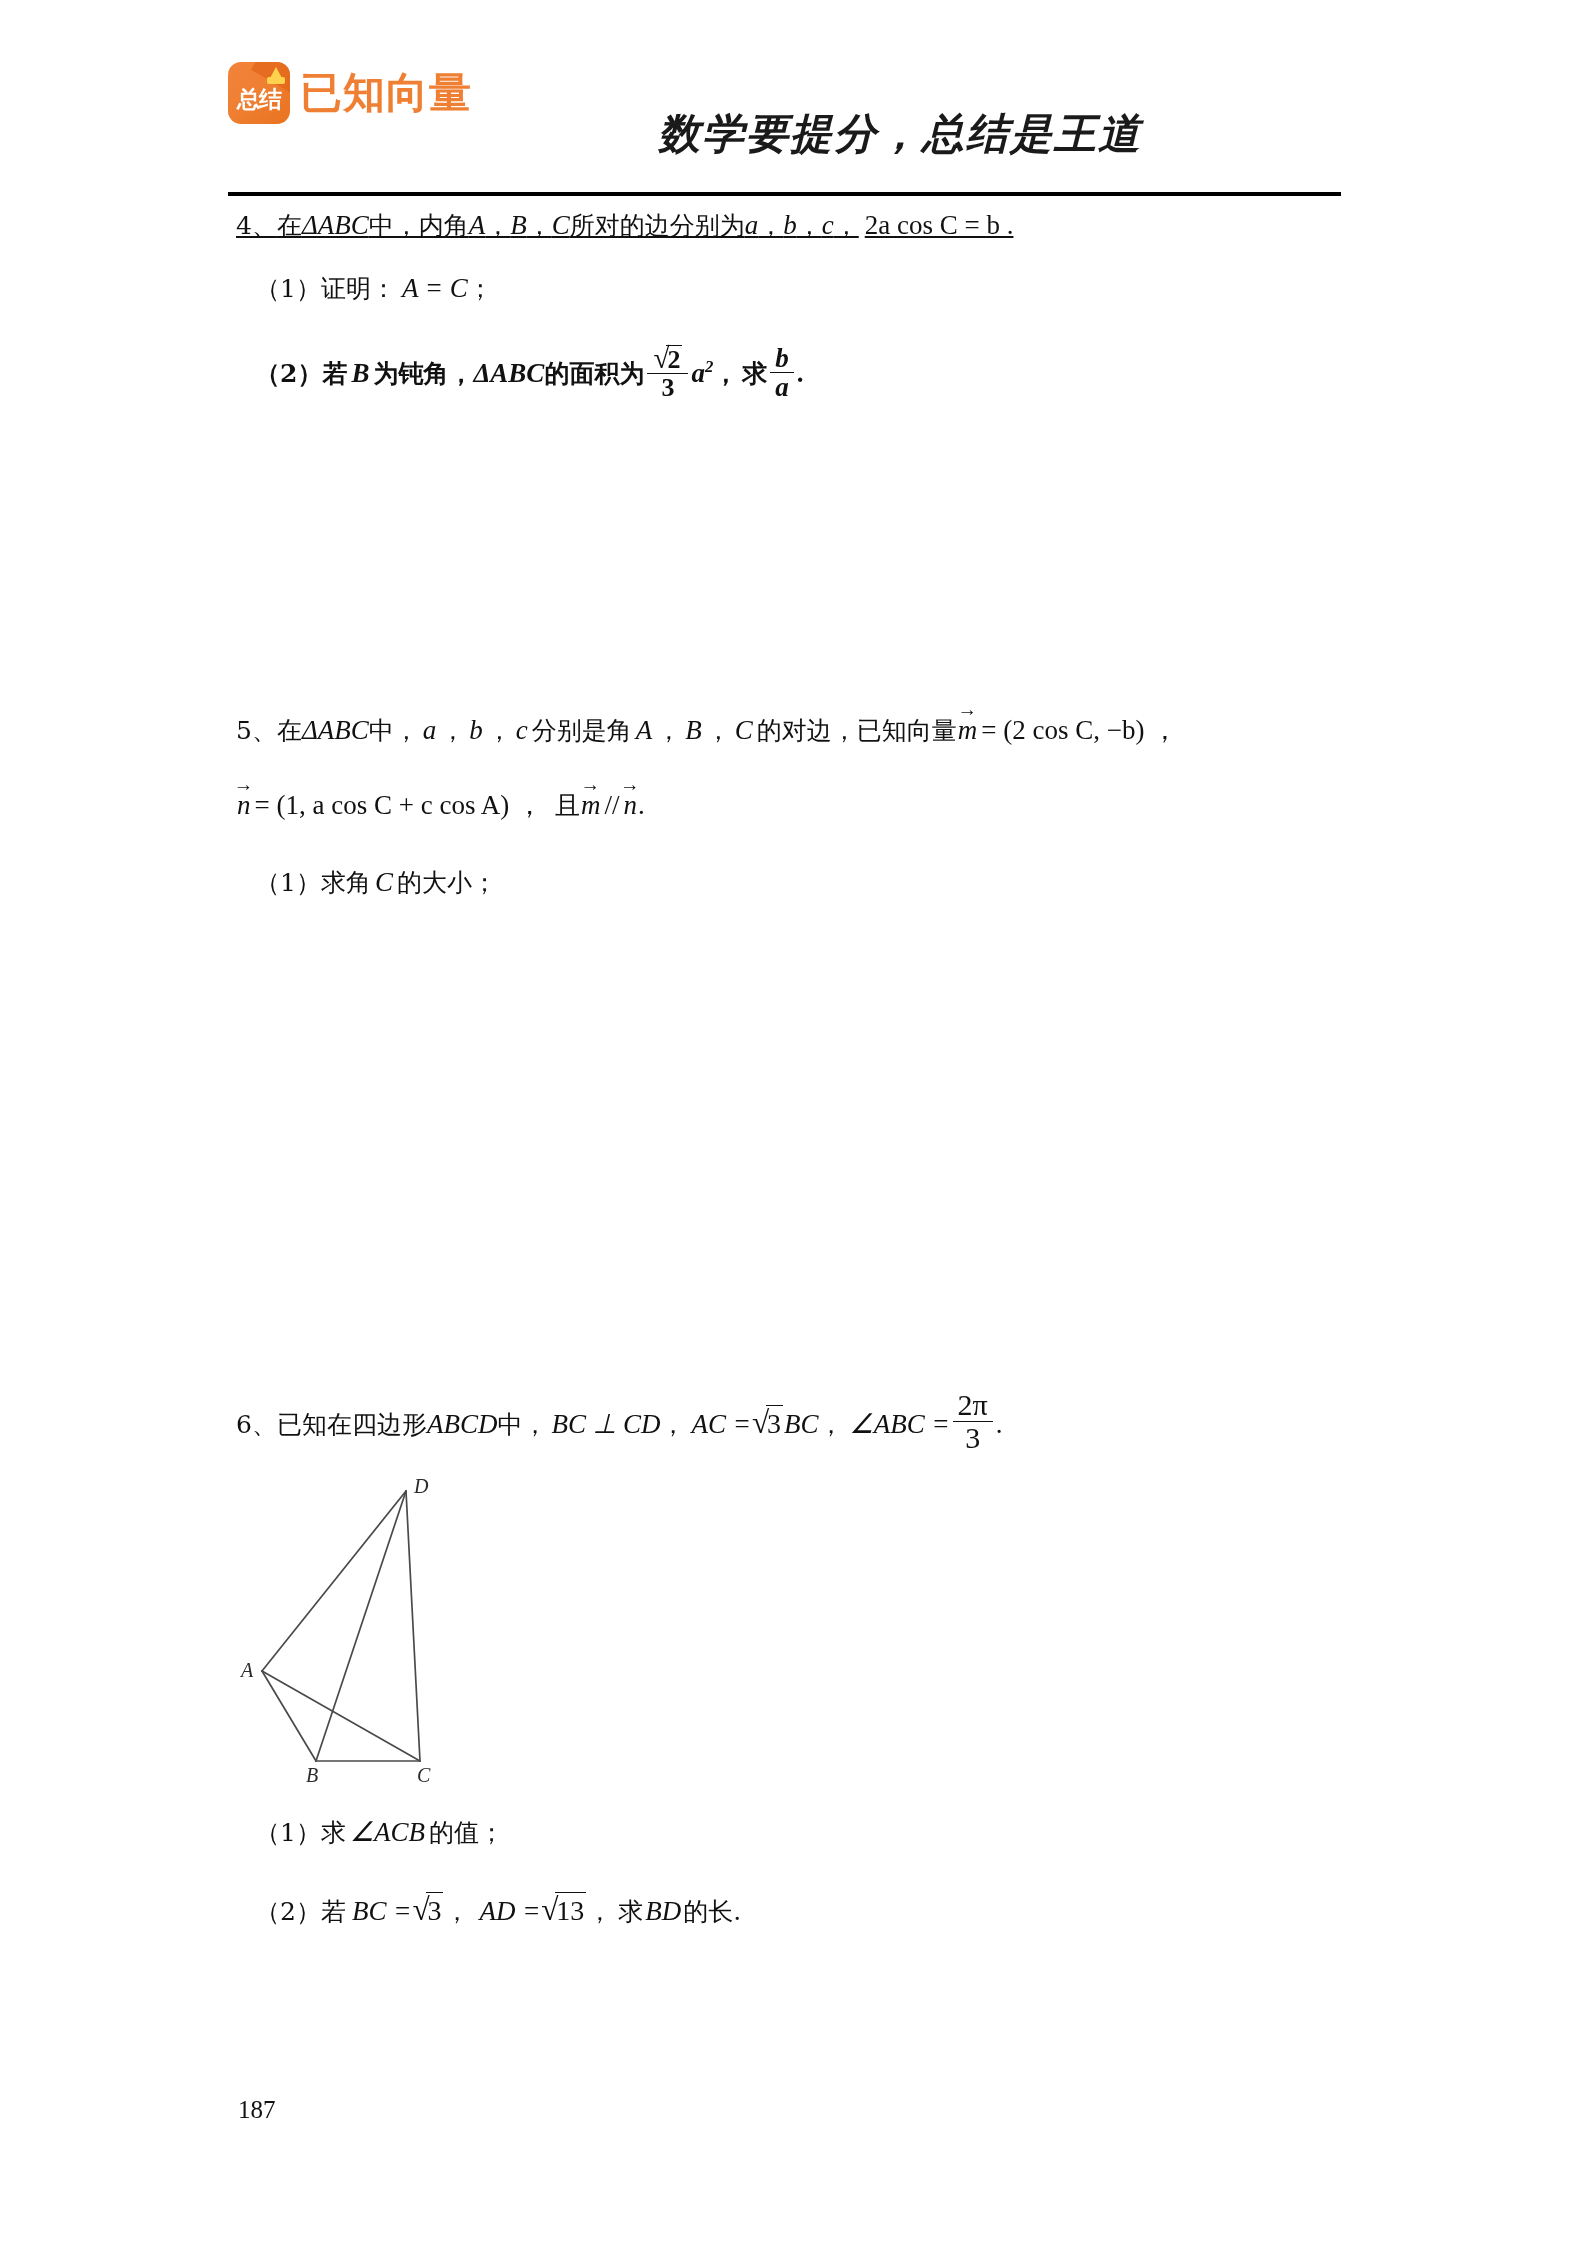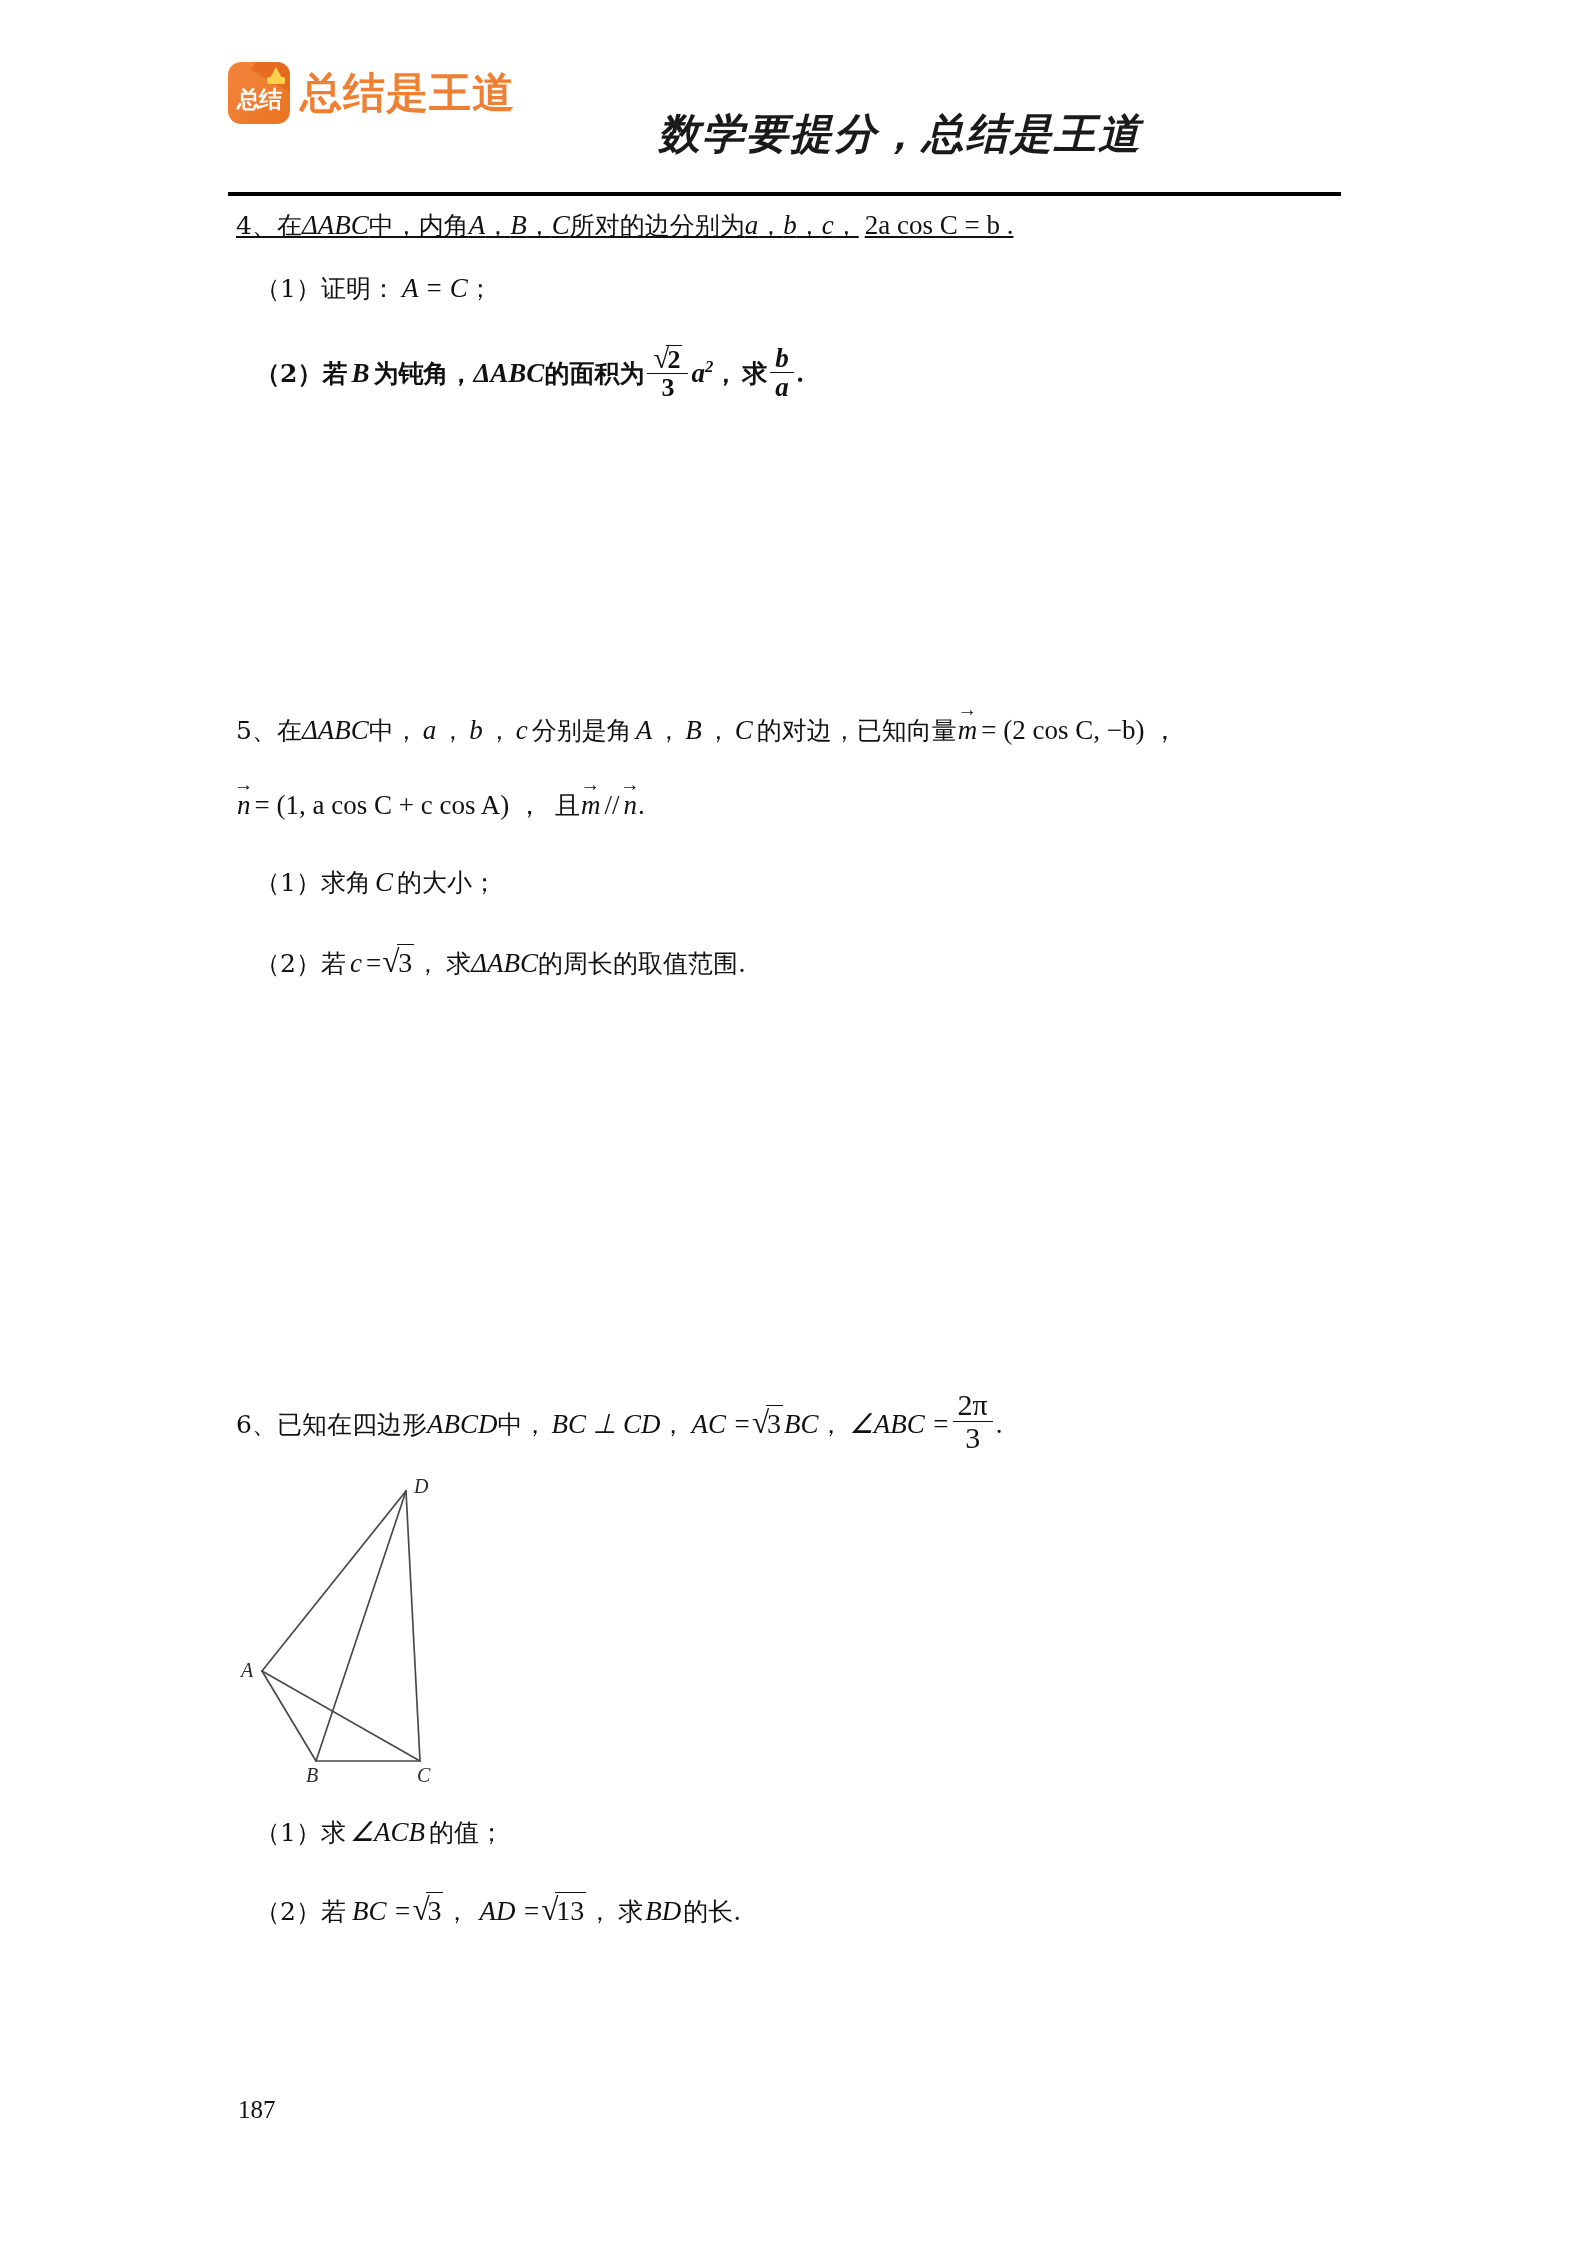--- a/index.html
+++ b/index.html
@@ -244,21 +244,21 @@
 <div class="page">
 
   <div class="header">
     <div class="brand">
       <div class="logo-mark">
         <div class="corner"></div>
         <div class="crown"></div>
         <div class="crown2"></div>
         <div class="logo-text">总结</div>
       </div>
-      <div class="brand-name">总结是王道</div>
+      <div class="brand-name">已知向量</div>
     </div>
     <div class="tagline">数学要提分，总结是王道</div>
   </div>
   <div class="hrule"></div>
 
   <div class="line" style="left:236px; top:205px;text-decoration:underline;">
     <span class="cn">4、</span><span class="cn">在</span><span class="mi">ΔABC</span><span class="cn">中，内角</span><span class="mi">A</span><span class="cn">，</span><span class="mi">B</span><span class="cn">，</span><span class="mi">C</span><span class="cn">所对的边分别为</span><span class="mi">a</span><span class="cn">，</span><span class="mi">b</span><span class="cn">，</span><span class="mi">c</span><span class="cn">，</span><span class="mo" style="padding-left:6px;">2a cos C = b .</span>
   </div>
 
   <div class="line" style="left:255px; top:268px;">
@@ -274,23 +274,20 @@
   </div>
 
   <div class="line" style="left:236px; top:785px;">
     <span class="vec" style="font-size:27px;">n</span><span class="mo" style="padding-left:3px;">= (1, a cos C + c cos A) ，</span><span class="cn" style="padding-left:12px;">且</span><span class="vec" style="font-size:27px;">m</span><span class="mo" style="padding:0 3px;">//</span><span class="vec" style="font-size:27px;">n</span><span class="mo">.</span>
   </div>
 
   <div class="line" style="left:255px; top:862px;">
     <span class="cn">（1）</span><span class="cn">求角</span><span class="mi op">C</span><span class="cn">的大小；</span>
   </div>
 
-  <div class="line" style="left:255px; top:940px;">
-    <span class="cn">（2）</span><span class="cn">若</span><span class="mi op">c</span><span class="mo">=</span><span class="sqrt mn" style="font-size:28px; padding-left:15px;"><span class="rad">3</span></span><span class="cn">，</span><span class="cn" style="padding-left:6px;">求</span><span class="mi">ΔABC</span><span class="cn">的周长的取值范围.</span>
-  </div>
 
   <div class="line" style="left:236px; top:1385px;">
     <span class="cn">6、</span><span class="cn">已知在四边形</span><span class="mi">ABCD</span><span class="cn">中，</span><span class="mi" style="padding-left:4px;">BC ⊥ CD</span><span class="cn">，</span><span class="mi" style="padding-left:6px;">AC =</span><span class="sqrt mn" style="font-size:28px; padding-left:14px;"><span class="rad">3</span></span><span class="mi">BC</span><span class="cn">，</span><span class="mi" style="padding-left:6px;">∠ABC =</span><span class="frac"><span class="num mn">2π</span><span class="den mn">3</span></span><span class="mo">.</span>
   </div>
 
   <div class="figure">
     <svg width="250" height="345" viewBox="0 0 250 345">
       <g stroke="#4a4a4a" stroke-width="1.7" fill="none" stroke-linecap="round">
         <line x1="26" y1="212" x2="80" y2="302"></line>
         <line x1="80" y1="302" x2="184" y2="302"></line>

